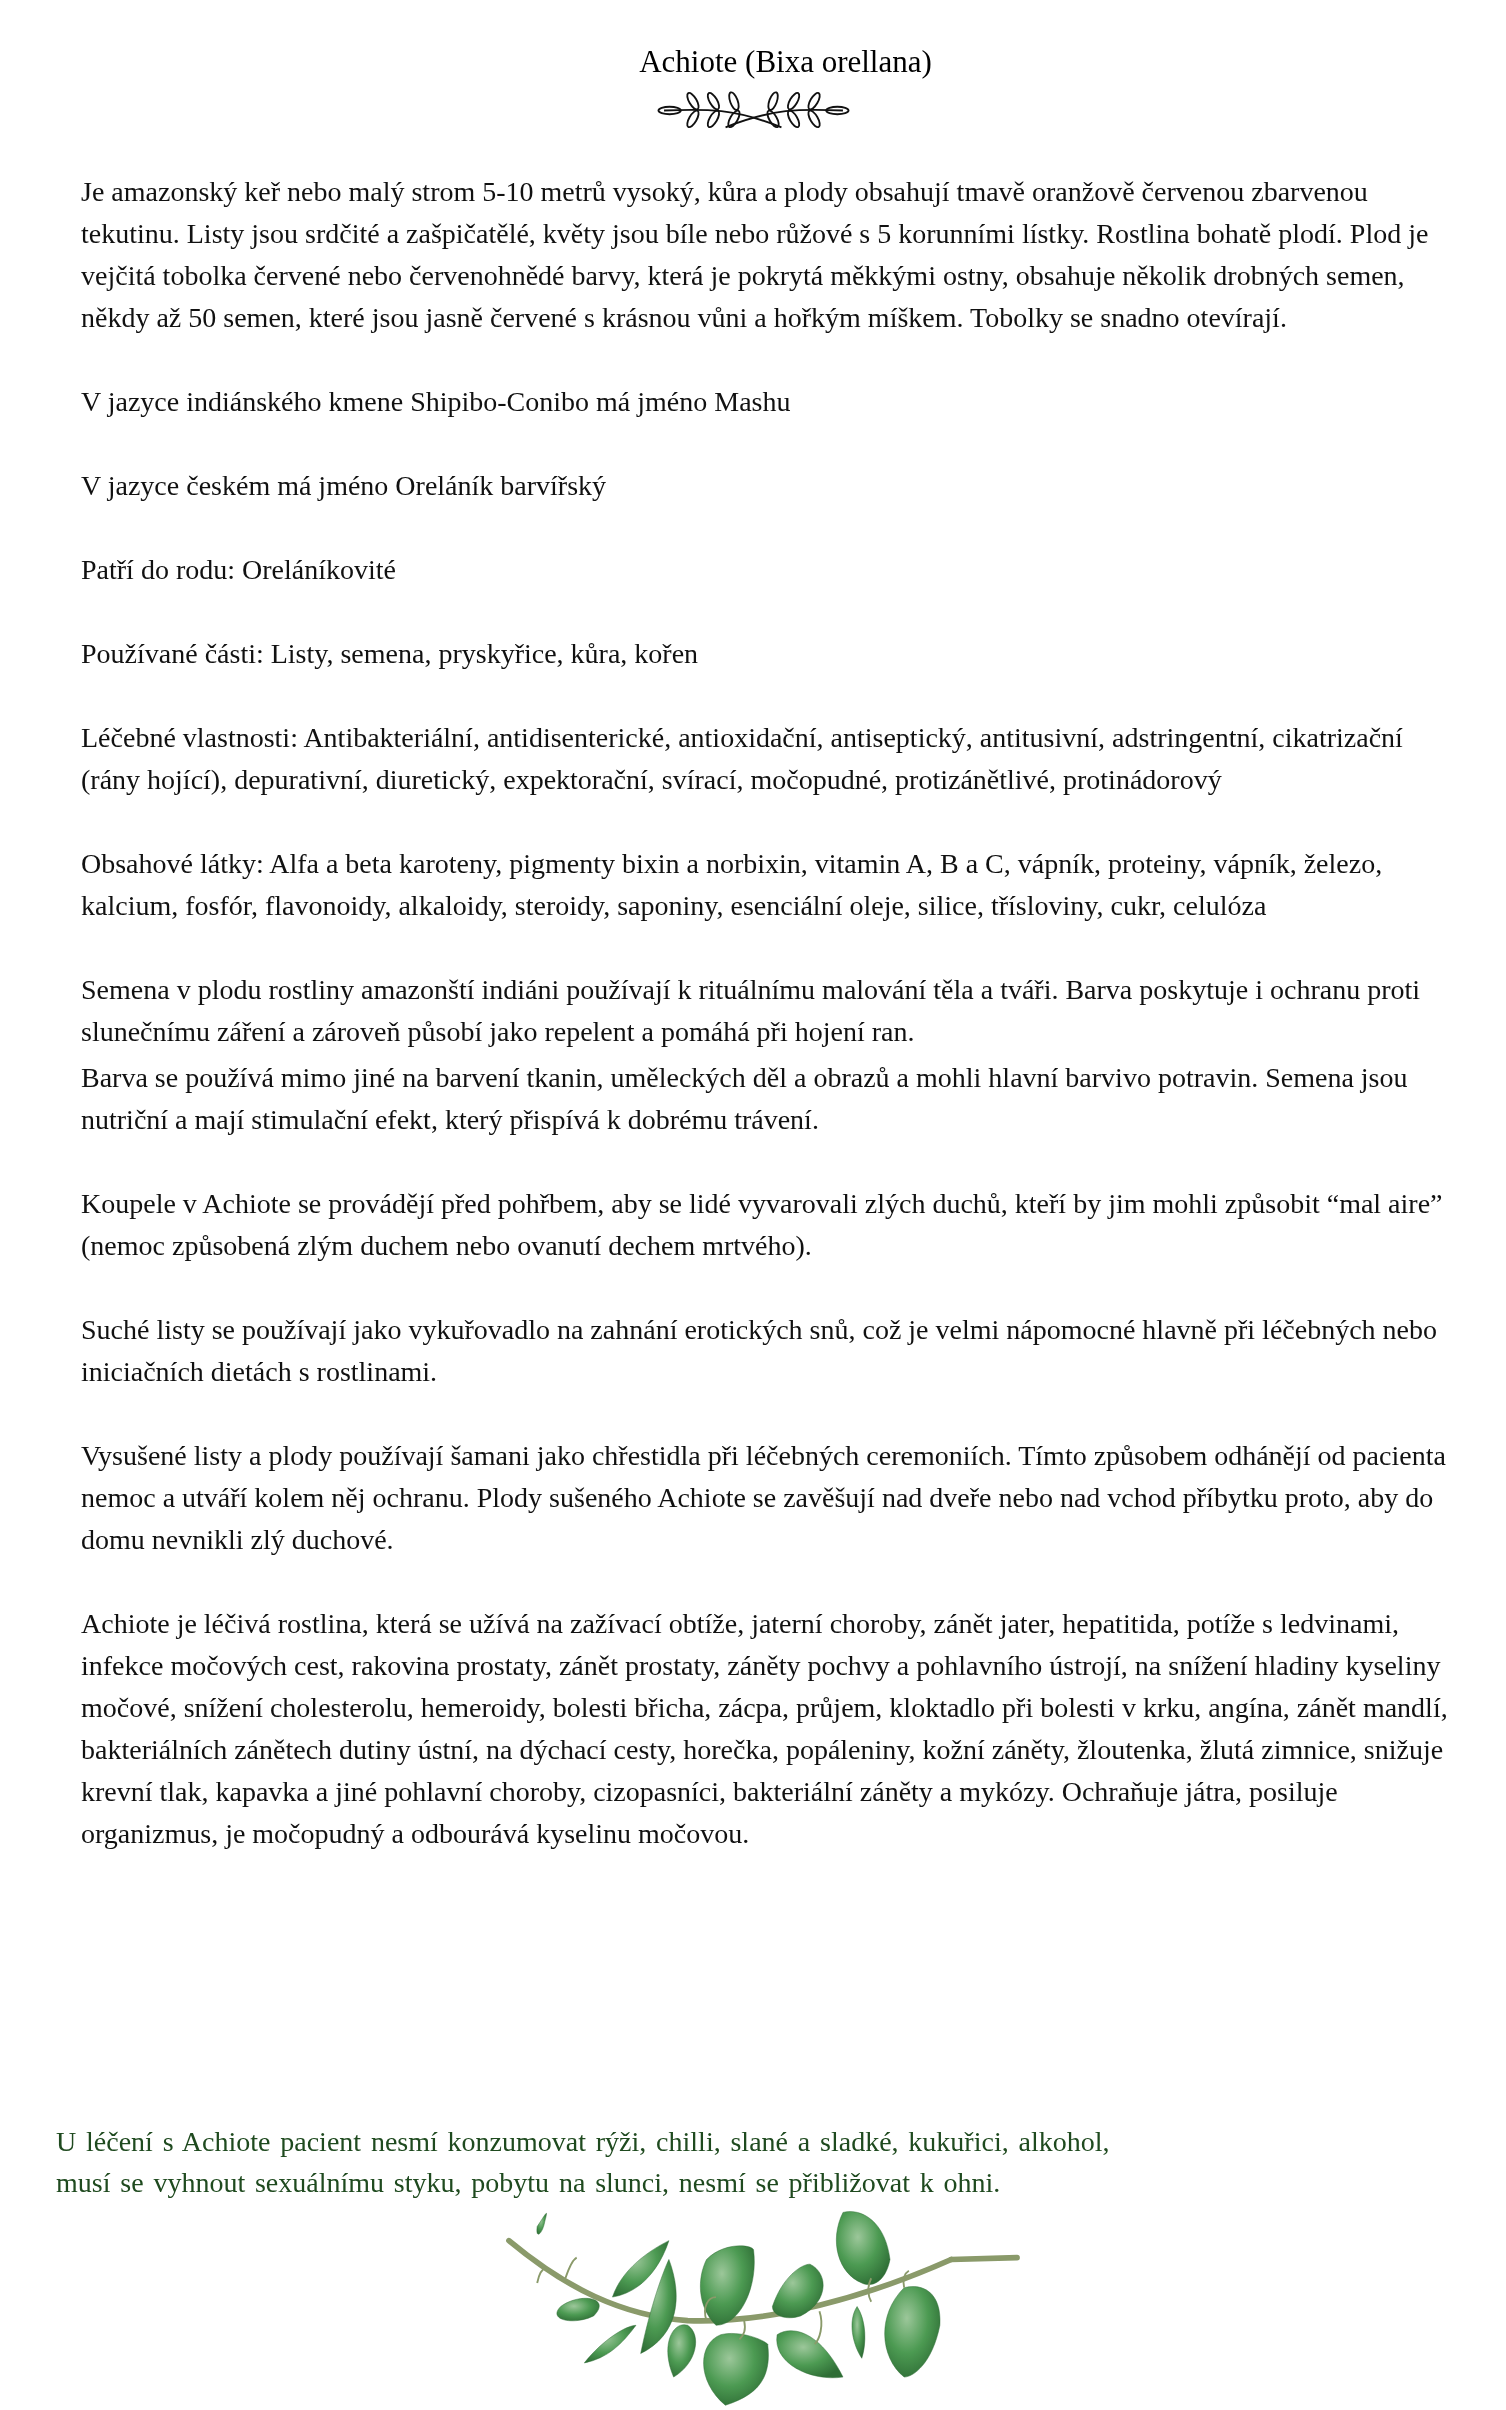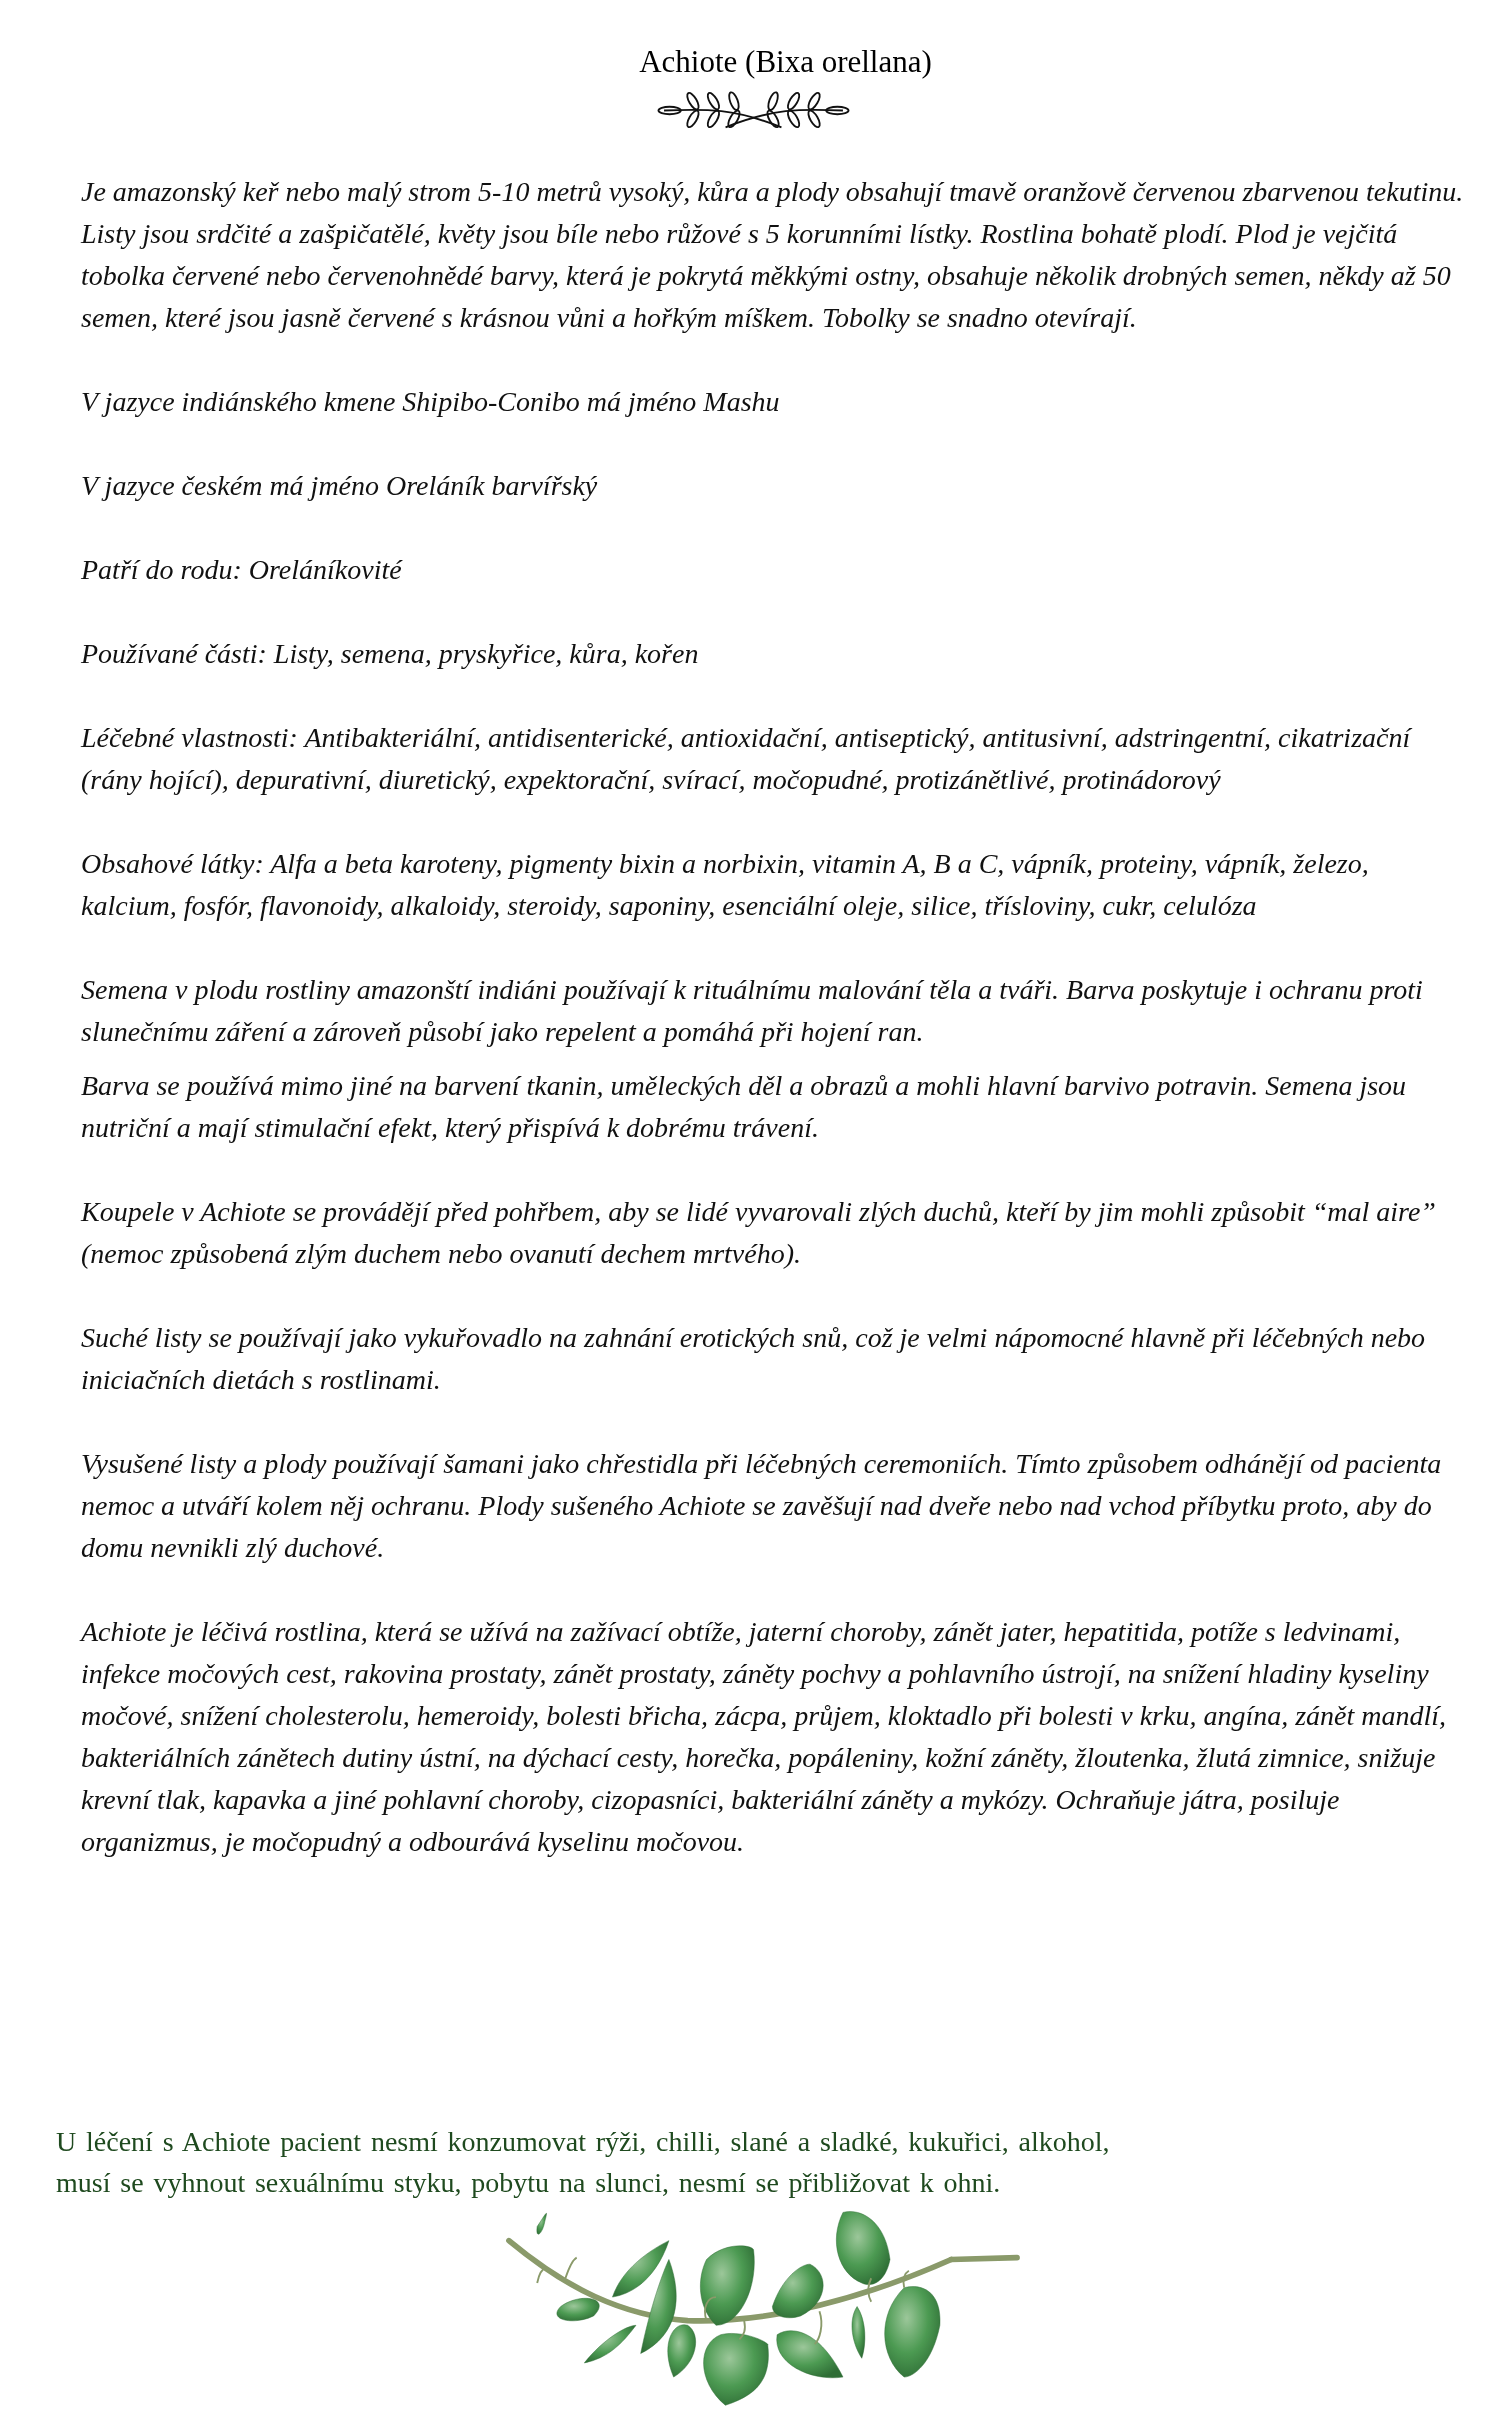--- a/index.html
+++ b/index.html
@@ -10,22 +10,22 @@
     }
     .title {
       position: absolute; left: 0; width: 1507px; top: 41px;
       text-align: center; font-size: 31px; line-height: 41px; color: #000000; padding-left: 32px;
     }
     .laurel { position: absolute; left: 650px; top: 90px; width: 207px; height: 41px; }
     .content {
       position: absolute; left: 81px; top: 171px; width: 1384px;
       font-size: 28px; line-height: 42px;
     }
-    .content p { margin: 0 0 42px 0; white-space: normal; font-style: italic; }
-    .content p.tight { margin-bottom: 12px; }
+    .content p { margin: 0 0 42px 0; white-space: normal; }
+    .content p.tight { margin-bottom: 4px; }
     .note {
       position: absolute; left: 56px; width: 1394px; top: 2121px;
       text-align: left; font-size: 28px; line-height: 41px; color: #1f4a1f;
       word-spacing: 2.8px;
     }
     .vine { position: absolute; left: 490px; top: 2203px; width: 546px; height: 207px; }
   </style>
 </head>
 <body>
 

